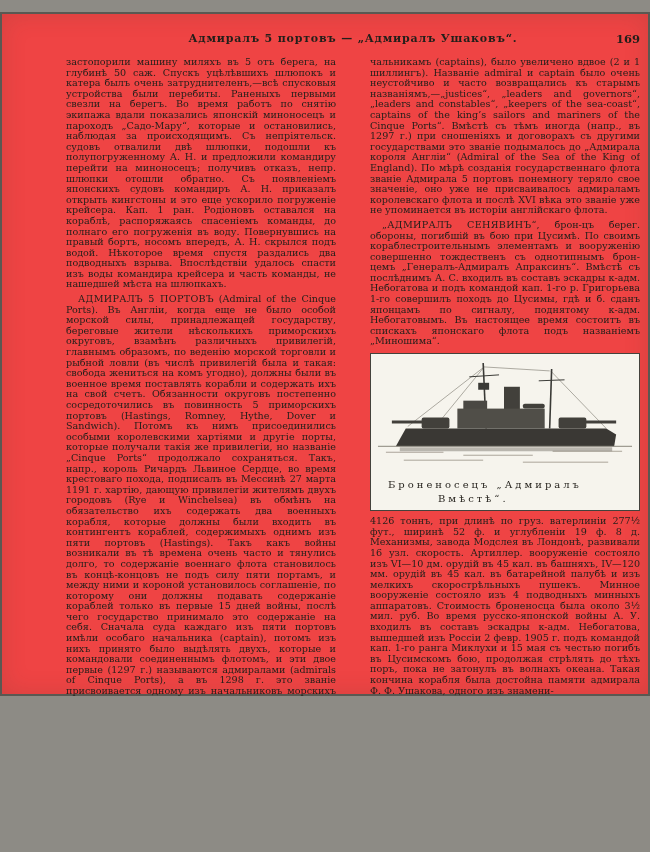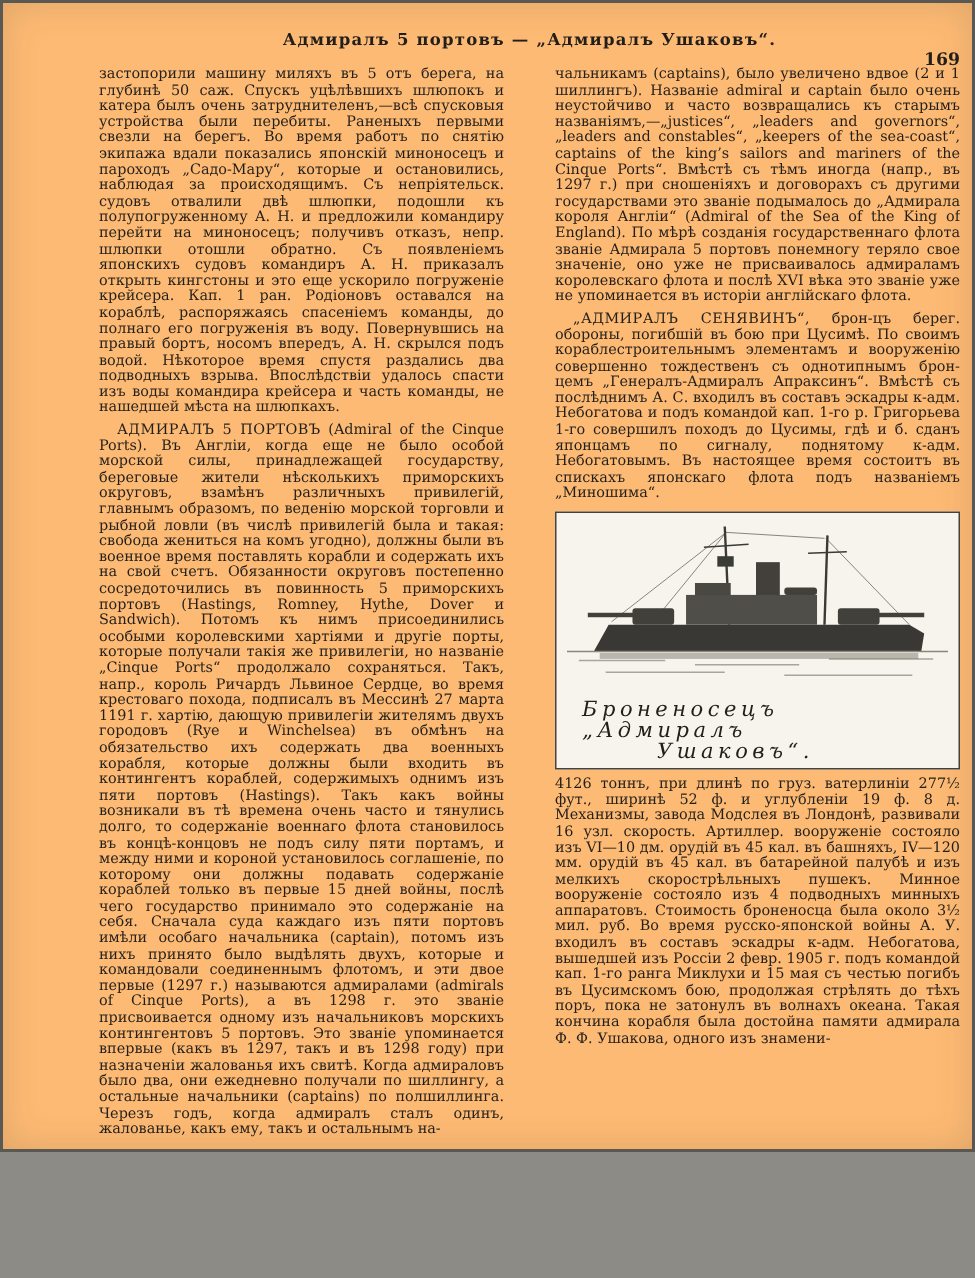--- a/index.html
+++ b/index.html
@@ -1,46 +1,46 @@
 <!DOCTYPE html>
 <html lang="ru"><head>
 <meta charset="utf-8">
 <style>
   html,body{margin:0;padding:0;background:#8d8b85;}
   .page{
-    position:relative;width:650px;height:768px;margin:0 auto;
-    background:#fdba74;overflow:hidden;
+    position:relative;width:650px;height:684px;margin:12px auto;
+    background:#ef4444;overflow:hidden;
     box-shadow:inset 0 0 0 2px #5a5852, inset 0 0 26px rgba(60,55,45,.18);
     font-family:"DejaVu Serif","Liberation Serif",serif;
     color:#221f1a;
   }
   .content{position:absolute;left:66px;top:20px;width:574px;}
   .runhead{position:relative;height:16px;margin-bottom:9px;}
   .runhead .title{
     display:block;text-align:center;font-weight:bold;font-size:11px;
     letter-spacing:.8px;white-space:nowrap;
   }
   .runhead .pagenum{
-    position:absolute;right:0;top:12px;font-weight:bold;font-size:11.5px;
+    position:absolute;right:0;top:0;font-weight:bold;font-size:11.5px;
   }
   .cols{display:flex;gap:34px;height:790px;overflow:hidden;}
   .col{width:278px;overflow:hidden;}
   .para{
     margin:0;font-size:9.6px;line-height:10.6px;text-align:justify;
     text-indent:12px;hyphens:auto;-webkit-hyphens:auto;
   }
   .para.cont{text-indent:0;}
   .para.entry{margin-top:4px;}
   .lead{font-weight:normal;letter-spacing:.3px;}
   .figure{
     margin:6px 0 5px 0;border:1px solid #44423c;background:#f6f4ed;
     padding:3px 3px 4px 3px;
   }
   .figure svg{display:block;width:100%;height:auto;}
-  .figcap{font-size:14px;letter-spacing:3px;line-height:14px;margin-top:4px;font-style:italic;}
+  .figcap{font-size:10px;letter-spacing:3px;line-height:14px;margin-top:4px;}
   .figcap .l1{display:block;padding-left:14px;}
   .figcap .l2{display:block;padding-left:64px;}
 </style>
 </head>
 <body>
 
 <div class="page">
   <div class="content">
 
     <div class="runhead">
@@ -90,21 +90,21 @@
               <line x1="12" y1="96" x2="70" y2="96"></line>
               <line x1="90" y1="99" x2="160" y2="99"></line>
               <line x1="180" y1="95" x2="250" y2="95"></line>
               <line x1="30" y1="104" x2="110" y2="104"></line>
               <line x1="150" y1="106" x2="236" y2="106"></line>
             </g>
             <rect x="26" y="91" width="214" height="4" fill="#6e6a62" opacity="0.45"></rect>
           </svg>
           <div class="figcap">
             <span class="l1">Броненосецъ „Адмиралъ</span>
-            <span class="l2">Ушаковъ“.</span>
+            <span class="l2">Вмѣстѣ“.</span>
           </div>
         </div>
 
         <p class="para cont"><span>4126 тоннъ, при длинѣ по груз. ватерлиніи 277½ фут., ширинѣ 52 ф. и углубленіи 19 ф. 8 д. Механизмы, завода Модслея въ Лондонѣ, развивали 16 узл. скорость. Артиллер. вооруженіе состояло изъ VI—10 дм. орудій въ 45 кал. въ башняхъ, IV—120 мм. орудій въ 45 кал. въ батарейной палубѣ и изъ мелкихъ скорострѣльныхъ пушекъ. Минное вооруженіе состояло изъ 4 подводныхъ минныхъ аппаратовъ. Стоимость броненосца была около 3½ мил. руб. Во время русско-японской войны А. У. входилъ въ составъ эскадры к-адм. Небогатова, вышедшей изъ Россіи 2 февр. 1905 г. подъ командой кап. 1-го ранга Миклухи и 15 мая съ честью погибъ въ Цусимскомъ бою, продолжая стрѣлять до тѣхъ поръ, пока не затонулъ въ волнахъ океана. Такая кончина корабля была достойна памяти адмирала Ф. Ф. Ушакова, одного изъ знамени-</span></p>
       </div>
 
     </div>
   </div>
 </div>
 

